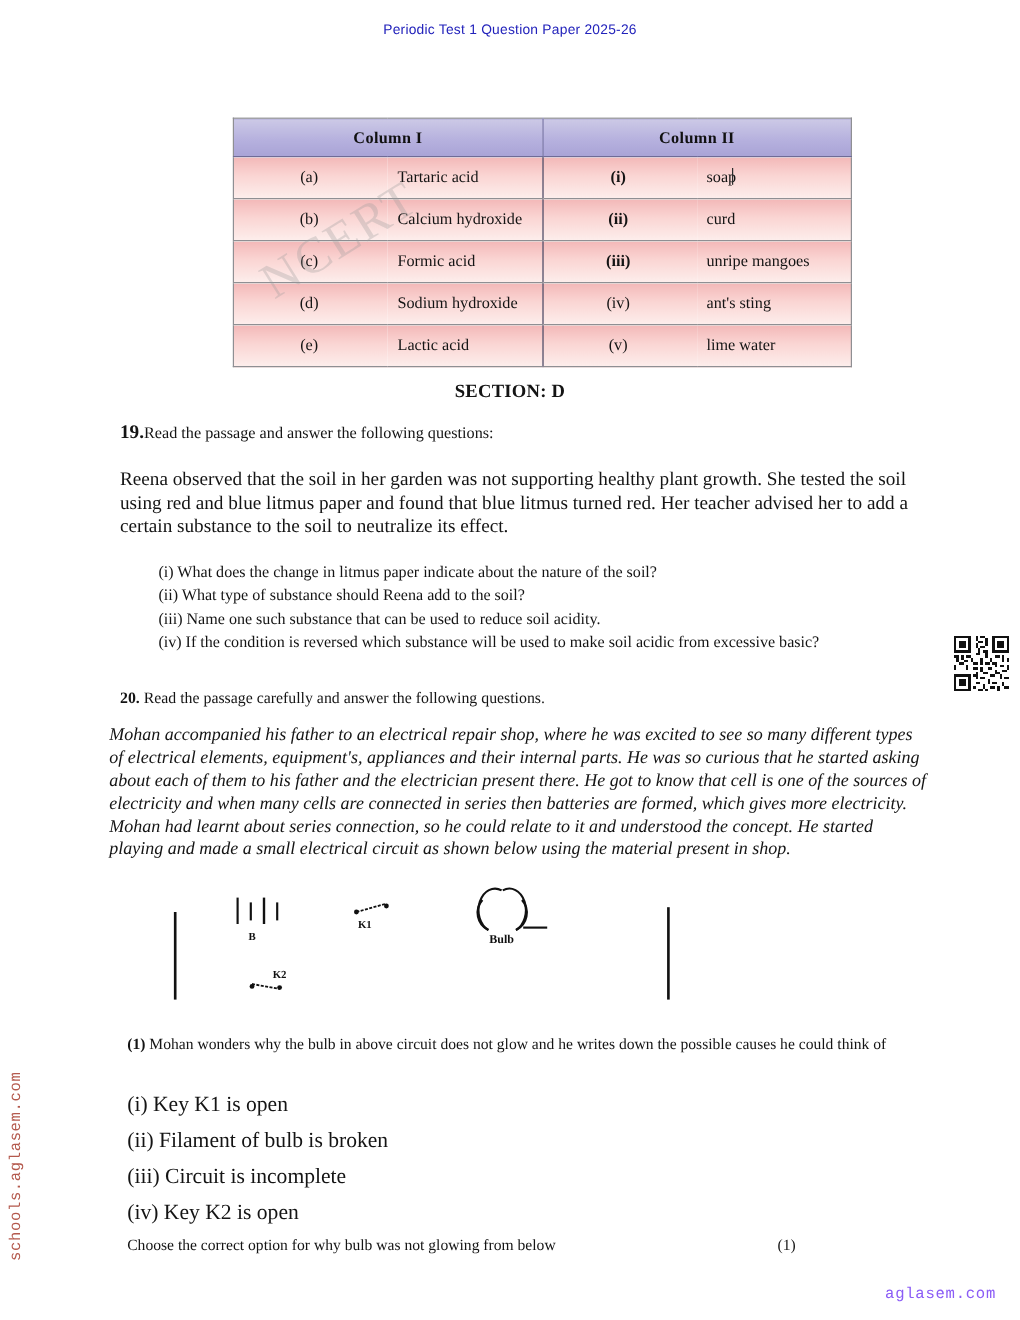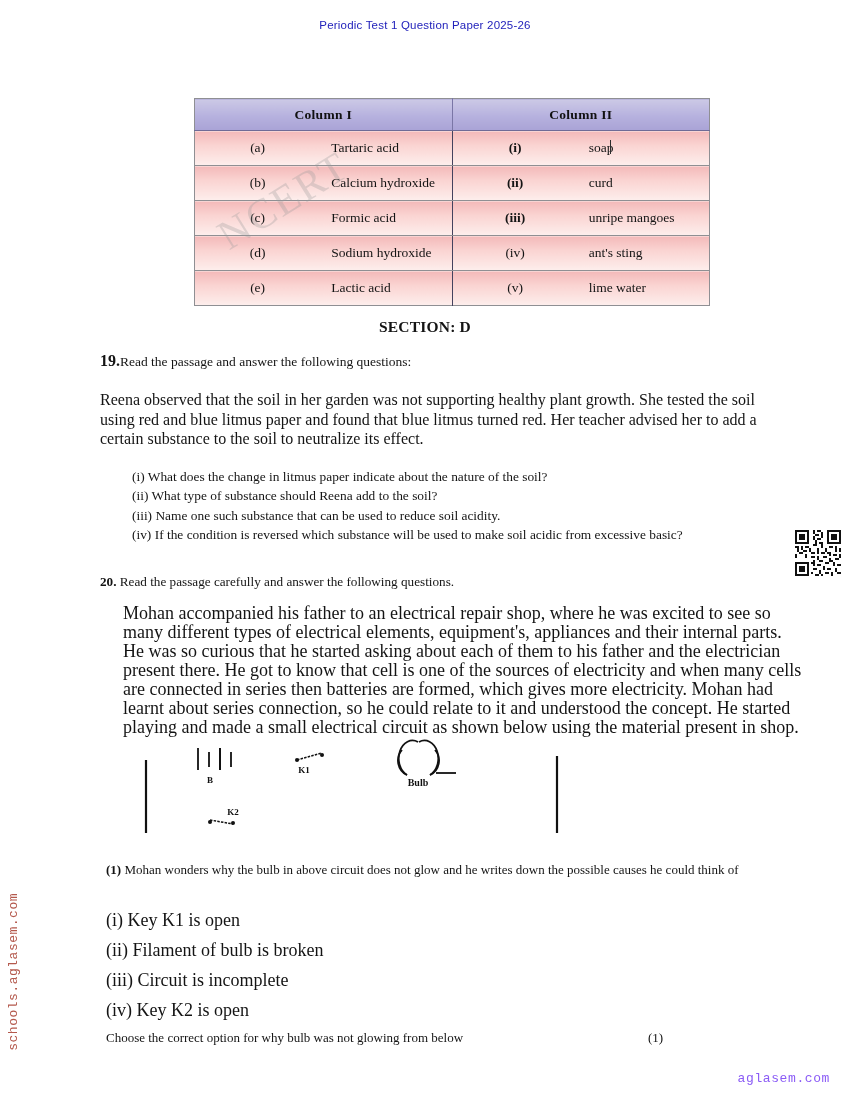--- a/index.html
+++ b/index.html
@@ -139,24 +139,25 @@
     margin-left: 32px;
   }
   .q20-head {
     position: absolute;
     left: 100px; top: 574px;
     width: 700px;
     font-size: 13.2px;
   }
   .q20-passage {
     position: absolute;
-    left: 123px; top: 604px;
+    left: 91px; top: 604px;
     width: 682px;
-    font-size: 18px;
+    font-size: 15px;
     line-height: 19px;
+    font-style: italic;
   }
 
   .q20-1 {
     position: absolute;
     left: 106px; top: 860px;
     width: 682px;
     font-size: 13px;
     line-height: 19.5px;
   }
   .opt {

